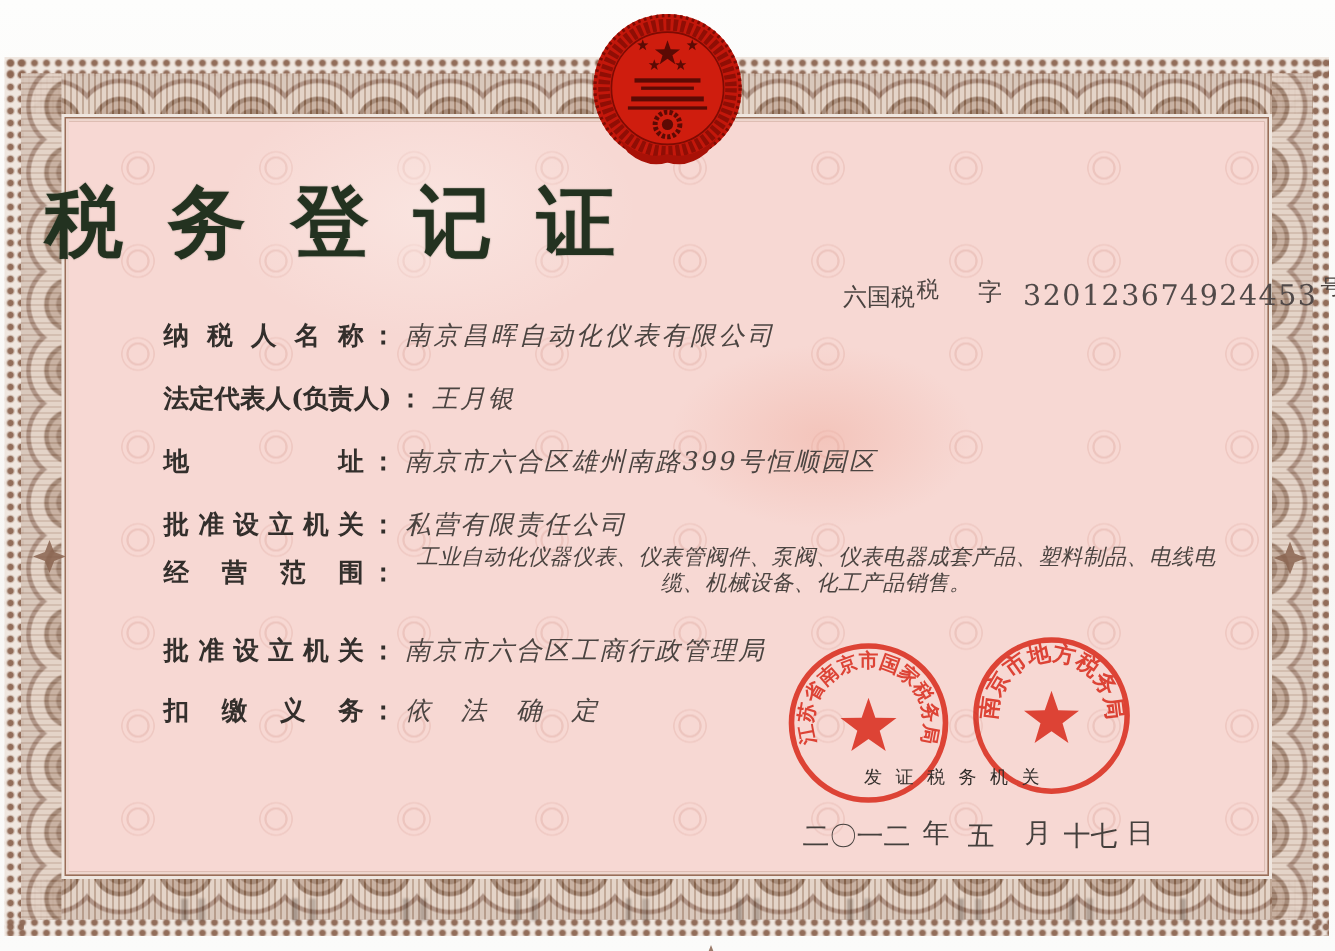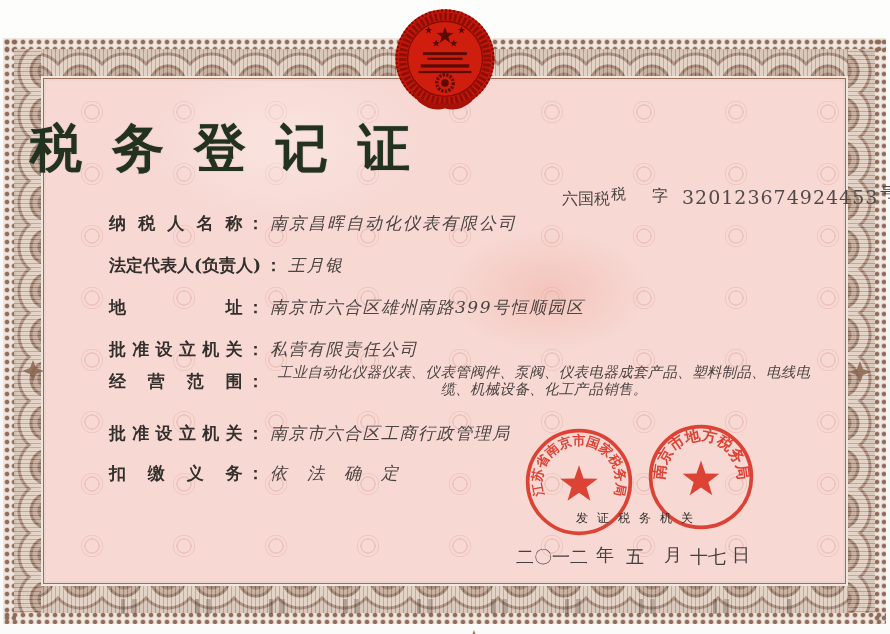--- a/index.html
+++ b/index.html
@@ -90,21 +90,21 @@
   .colon{font-weight:bold;font-size:17px;margin:0 6px 0 4px;}
   .val{font-size:17px;color:#4b4441;letter-spacing:1.5px;font-style:italic;}
   .row-scope{align-items:center;}
   .row-scope .val{width:548px;font-size:14.5px;line-height:17px;letter-spacing:.3px;text-align:center;}
   .issuer{
     position:absolute;left:576px;top:510px;font-size:12px;font-weight:normal;
     color:#322e2b;letter-spacing:9px;white-space:nowrap;
   }
   .date{position:absolute;left:516px;top:545px;font-size:18px;color:#45403d;white-space:nowrap;}
   .date span{display:inline-block;}
-  .d0{margin-right:8px;} .d1{margin-right:12px;position:relative;top:-2px;}
+  .d0{margin-right:8px;margin-left:19px;} .d1{margin-right:12px;position:relative;top:-2px;}
   .d2{margin-right:20px;} .d3{margin-right:8px;position:relative;top:-2px;}
   .d4{margin-right:6px;} .d5{position:relative;top:-2px;}
   .seal{position:absolute;color:#e23b2b;opacity:.9;mix-blend-mode:multiply;}
   .seal-left{left:523px;top:426px;width:112px;height:112px;}
   .seal-right{left:646px;top:422px;width:110px;height:110px;}
 </style>
 </head>
 <body>
 
 <div class="page">

